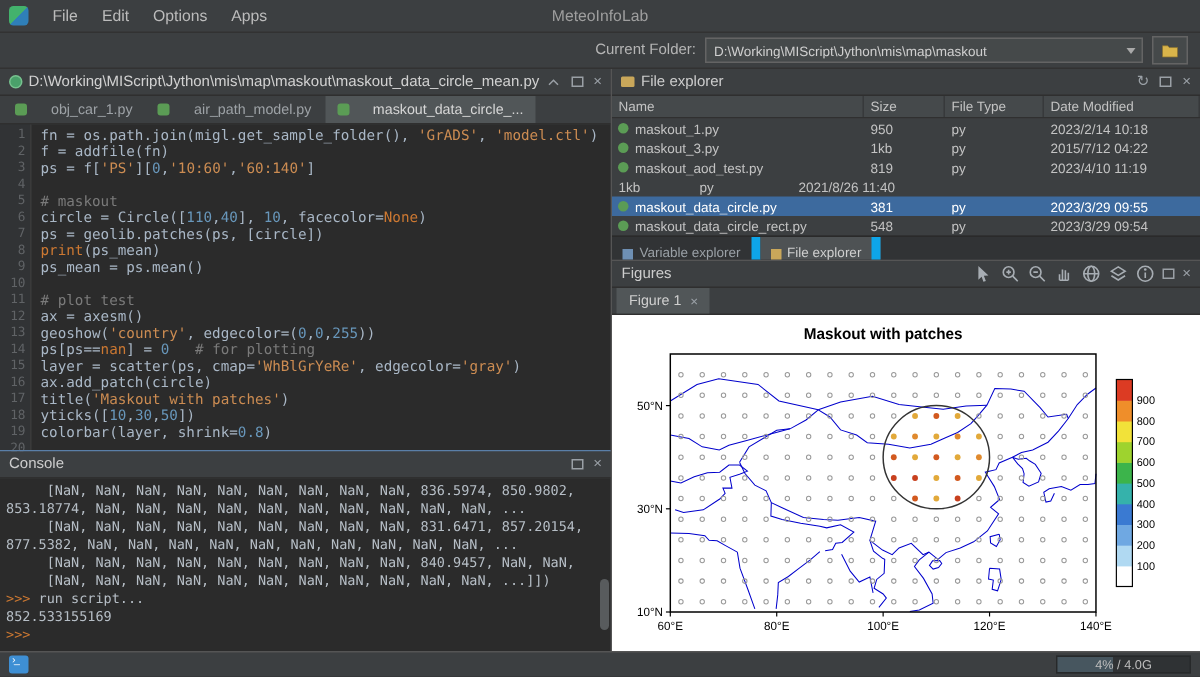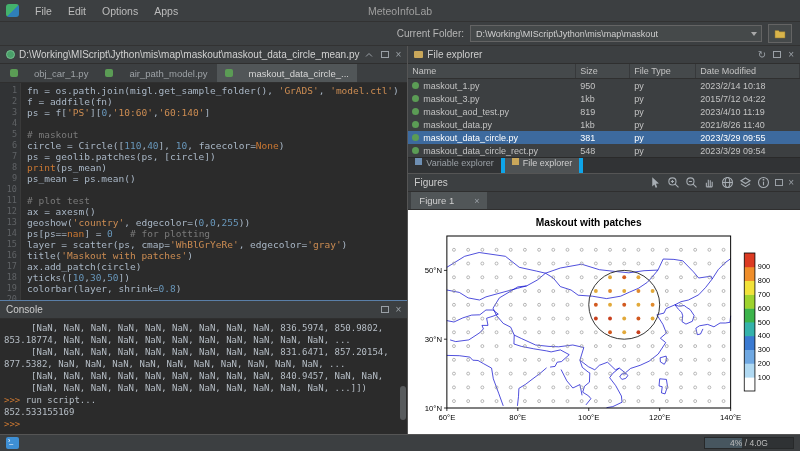--- a/index.html
+++ b/index.html
@@ -71,34 +71,34 @@
   .fe-thead{flex:0 0 15px;display:flex;background:#45494b;border-bottom:1px solid #303030;
     font-size:9px;color:#c3c3c3}
   .fe-th{display:flex;align-items:center;padding:0 4px;border-right:1px solid #37393b}
   .c0{width:168px}.c1{width:54px}.c2{width:66px}.c3{flex:1}
   .fe-rows{flex:1;overflow:hidden;background:#3c3f41;font-size:9px;color:#c3c3c3}
   .fe-row{height:13px;display:flex;align-items:center}
   .fe-row.selected{background:#3d6a9e;color:#fff}
   .fe-cell{padding:0 4px;white-space:nowrap;overflow:hidden;display:flex;align-items:center}
   .file-dot{width:7px;height:7px;border-radius:50%;background:#5b9c55;margin-right:4px;flex:0 0 7px}
   .fe-tabs{flex:0 0 16px;display:flex;background:#313335;border-top:1px solid #2a2a2a}
-  .fe-tab{display:flex;align-items:flex-start;gap:4px;padding:0 7px;font-size:9px;color:#9aa0a6;
-    border-right:4px solid #0ea5e9}
+  .fe-tab{display:flex;align-items:flex-end;gap:4px;padding:0 7px;font-size:9px;color:#9aa0a6;
+    border-right:6px solid #0ea5e9}
   .fe-tab.active{background:#4e5254;color:#cfcfcf}
   .ti{width:7px;height:7px;display:inline-block}
   .ti0{background:#6e8fb3}.ti1{background:#c9a75a}
 
   
   .figures-panel{flex:1;display:flex;flex-direction:column;min-height:0}
   .fig-tools{gap:5px}
   .fig-tools svg{width:13px;height:13px;stroke-width:1}
   .fig-tabbar{flex:0 0 18px;background:#3c3f41;border-bottom:1px solid #2f2f2f;display:flex;
     align-items:flex-end;padding-left:3px}
   .fig-tab{height:17px;background:#515658;color:#cfcfcf;font-size:9.5px;display:flex;
-    align-items:center;gap:20px;padding:0 8px}
+    align-items:center;gap:6px;padding:0 8px}
   .fig-tab-close{color:#9aa0a6;font-size:9px}
   .plot{flex:1;background:#fff;min-height:0}
   .plot svg{display:block;width:100%;height:100%}
 
   
   .statusbar{flex:0 0 17px;background:#3c3f41;border-top:1px solid #555;display:flex;
     align-items:center;gap:8px;padding:0 6px}
   .sb-icon{width:13px;height:12px;background:#3e8fd4;border-radius:2px;position:relative}
   .sb-icon::after{content:"›_";position:absolute;left:2px;top:0;font-size:7px;color:#fff;letter-spacing:-1px}
   .mem{margin-left:auto;width:90px;height:12px;background:#2f3234;border:1px solid #27292a;
@@ -197,22 +197,22 @@
               <div class="code-line">circle = Circle([<span class="tok-num">110</span>,<span class="tok-num">40</span>], <span class="tok-num">10</span>, facecolor=<span class="tok-kw">None</span>)</div>
               <div class="code-line">ps = geolib.patches(ps, [circle])</div>
               <div class="code-line"><span class="tok-kw">print</span>(ps_mean)</div>
               <div class="code-line">ps_mean = ps.mean()</div>
               <div class="code-line">&nbsp;</div>
               <div class="code-line"><span class="tok-com"># plot test</span></div>
               <div class="code-line">ax = axesm()</div>
               <div class="code-line">geoshow(<span class="tok-str">'country'</span>, edgecolor=(<span class="tok-num">0</span>,<span class="tok-num">0</span>,<span class="tok-num">255</span>))</div>
               <div class="code-line">ps[ps==<span class="tok-kw">nan</span>] = <span class="tok-num">0</span>   <span class="tok-com"># for plotting</span></div>
               <div class="code-line">layer = scatter(ps, cmap=<span class="tok-str">'WhBlGrYeRe'</span>, edgecolor=<span class="tok-str">'gray'</span>)</div>
+              <div class="code-line">ax.add_patch(circle)</div>
               <div class="code-line">title(<span class="tok-str">'Maskout with patches'</span>)</div>
-              <div class="code-line">ax.add_patch(circle)</div>
               <div class="code-line">yticks([<span class="tok-num">10</span>,<span class="tok-num">30</span>,<span class="tok-num">50</span>])</div>
               <div class="code-line">colorbar(layer, shrink=<span class="tok-num">0.8</span>)</div>
               <div class="code-line">&nbsp;</div>
             </div>
         </div>
       </div>
 
       <div class="console-panel">
         <div class="panel-header">
           <span>Console</span>
@@ -266,21 +266,20 @@
               <div class="fe-cell c2">py</div>
               <div class="fe-cell c3">2015/7/12 04:22</div>
             </div>
             <div class="fe-row">
               <div class="fe-cell c0"><span class="file-dot"></span>maskout_aod_test.py</div>
               <div class="fe-cell c1">819</div>
               <div class="fe-cell c2">py</div>
               <div class="fe-cell c3">2023/4/10 11:19</div>
             </div>
             <div class="fe-row">
-              <div class="fe-cell c0"><span class="file-dot"></span>maskout_data.py</div>
               <div class="fe-cell c1">1kb</div>
               <div class="fe-cell c2">py</div>
               <div class="fe-cell c3">2021/8/26 11:40</div>
             </div>
             <div class="fe-row selected">
               <div class="fe-cell c0"><span class="file-dot"></span>maskout_data_circle.py</div>
               <div class="fe-cell c1">381</div>
               <div class="fe-cell c2">py</div>
               <div class="fe-cell c3">2023/3/29 09:55</div>
             </div>

